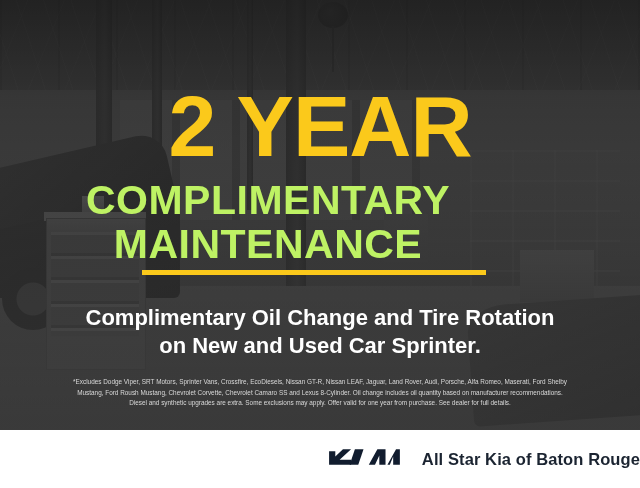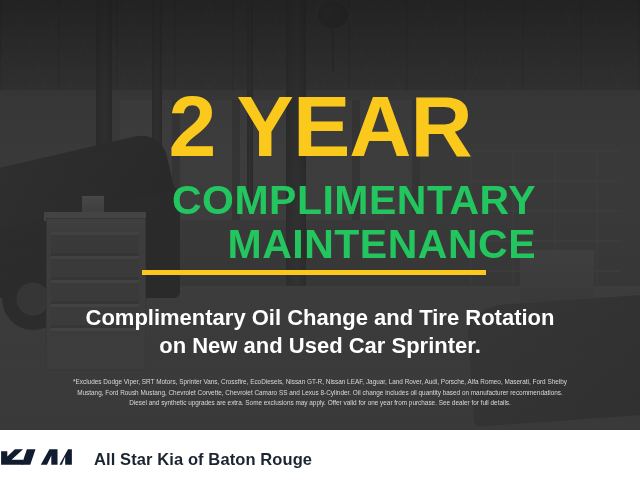--- a/index.html
+++ b/index.html
@@ -181,22 +181,22 @@
     font-size: 86px;
     line-height: 86px;
     font-weight: bold;
     letter-spacing: -1px;
     white-space: nowrap;
   }
 
   .sub1, .sub2 {
     position: absolute;
     width: 536px;
-    text-align: right;
-    color: #22c55e;
+    text-align: center;
+    color: #bef264;
     font-weight: bold;
     white-space: nowrap;
   }
   .sub1 {
     left: 0; top: 180px;
     font-size: 41px;
     line-height: 41px;
     letter-spacing: 0.5px;
   }
   .sub2 {
@@ -239,21 +239,21 @@
 
   
   .footer {
     position: absolute;
     left: 0; top: 430px;
     width: 640px;
     height: 58px;
     background: #ffffff;
     display: flex;
     align-items: center;
-    justify-content: flex-start;
+    justify-content: flex-end;
   }
   .footer-inner {
     display: flex;
     align-items: center;
     gap: 22px;
   }
   .kia-logo { display: block; }
   .dealer-name {
     color: #1b2431;
     font-size: 16.5px;

